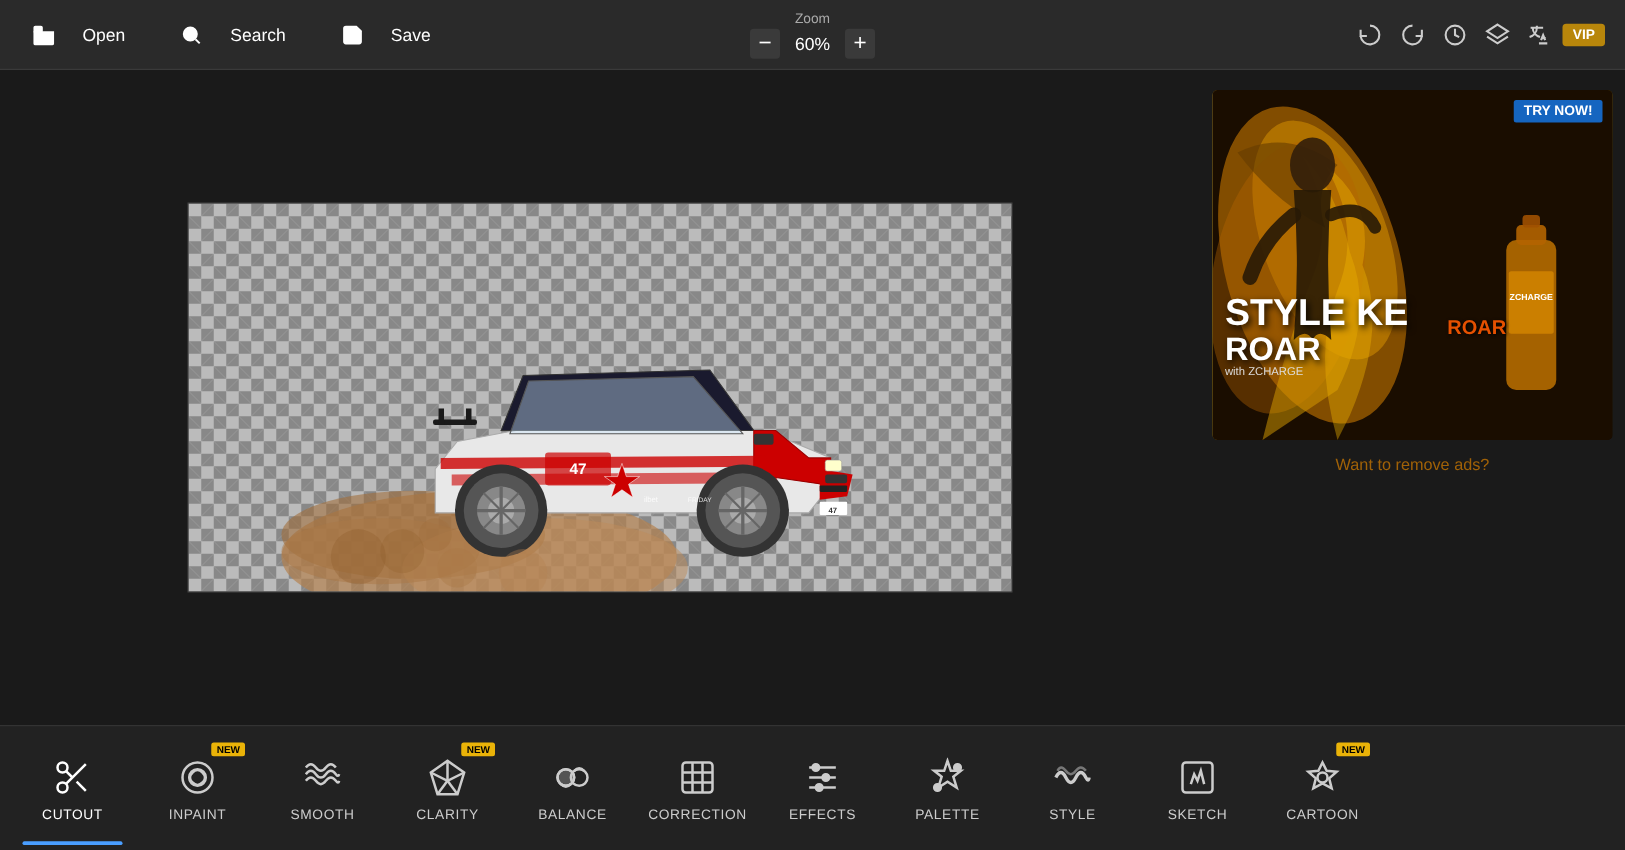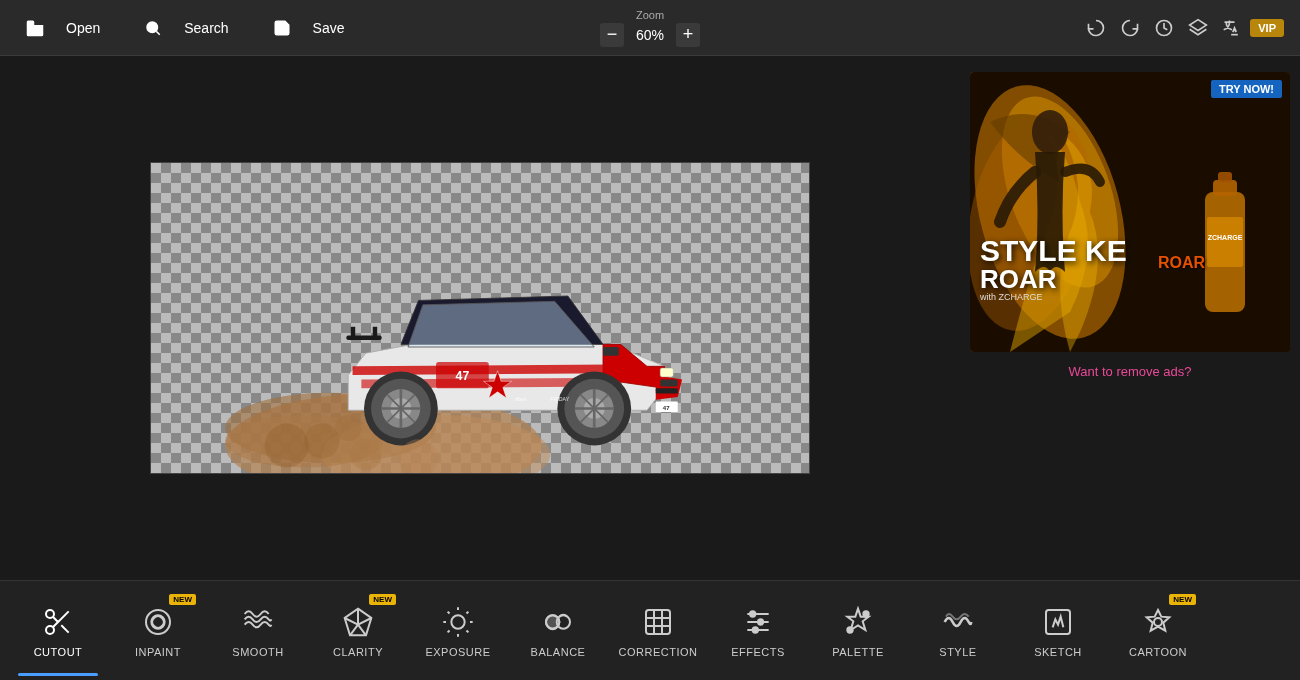--- a/index.html
+++ b/index.html
@@ -170,21 +170,21 @@
       right: 8px;
       background: #2196F3;
       color: #fff;
       font-size: 12px;
       font-weight: bold;
       padding: 4px 10px;
       border-radius: 2px;
     }
 
     .ad-remove-text {
-      color: #ec4899;
+      color: #a16207;
       font-size: 13px;
       text-align: center;
     }
 
     
     .bottom-toolbar {
       height: 100px;
       background: #222;
       border-top: 1px solid #333;
       display: flex;
@@ -511,36 +511,20 @@
         <polygon points="12,2 22,9 18,22 6,22 2,9"></polygon>
         <polyline points="2,9 12,14 22,9"></polyline>
         <line x1="12" y1="2" x2="12" y2="14"></line>
         <line x1="6" y1="22" x2="12" y2="14"></line>
         <line x1="18" y1="22" x2="12" y2="14"></line>
       </svg>
     </div>
     <span class="tool-label">CLARITY</span>
   </div>
 
-  <div class="tool-item">
-    <div class="tool-icon">
-      <svg viewBox="0 0 24 24">
-        <circle cx="12" cy="12" r="5"></circle>
-        <line x1="12" y1="1" x2="12" y2="3"></line>
-        <line x1="12" y1="21" x2="12" y2="23"></line>
-        <line x1="4.22" y1="4.22" x2="5.64" y2="5.64"></line>
-        <line x1="18.36" y1="18.36" x2="19.78" y2="19.78"></line>
-        <line x1="1" y1="12" x2="3" y2="12"></line>
-        <line x1="21" y1="12" x2="23" y2="12"></line>
-        <line x1="4.22" y1="19.78" x2="5.64" y2="18.36"></line>
-        <line x1="18.36" y1="5.64" x2="19.78" y2="4.22"></line>
-      </svg>
-    </div>
-    <span class="tool-label">EXPOSURE</span>
-  </div>
 
   <div class="tool-item">
     <div class="tool-icon">
       <svg viewBox="0 0 24 24">
         <circle cx="8" cy="12" r="5" fill="none"></circle>
         <circle cx="16" cy="12" r="5" fill="none"></circle>
         <circle cx="8" cy="12" r="5" fill="rgba(200,200,200,0.3)"></circle>
         <path d="M13 8 Q16 5 19 8"></path>
         <path d="M5 16 Q8 19 11 16"></path>
       </svg>

